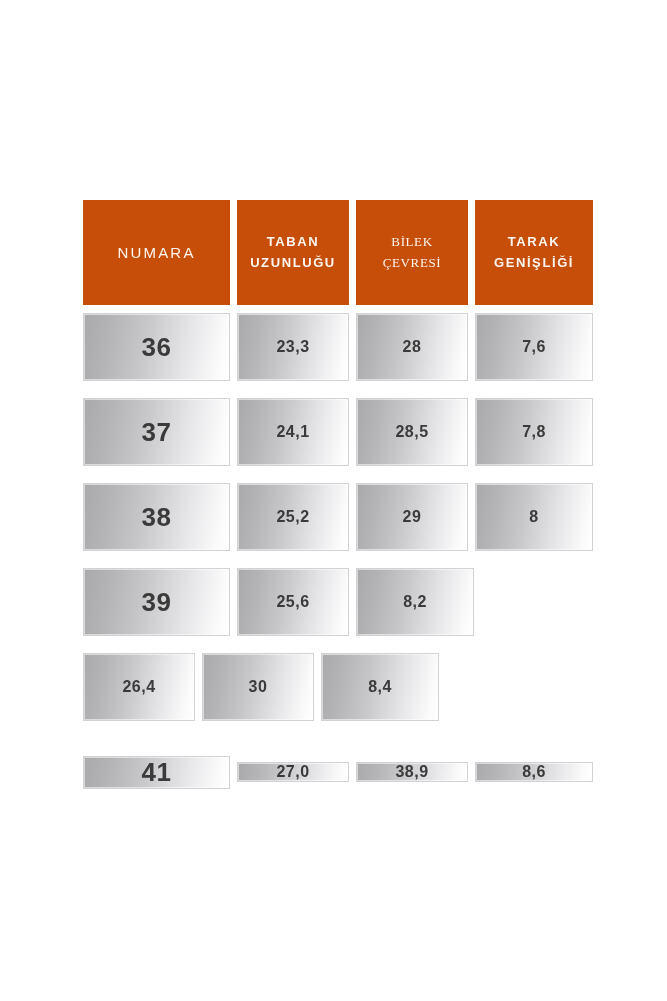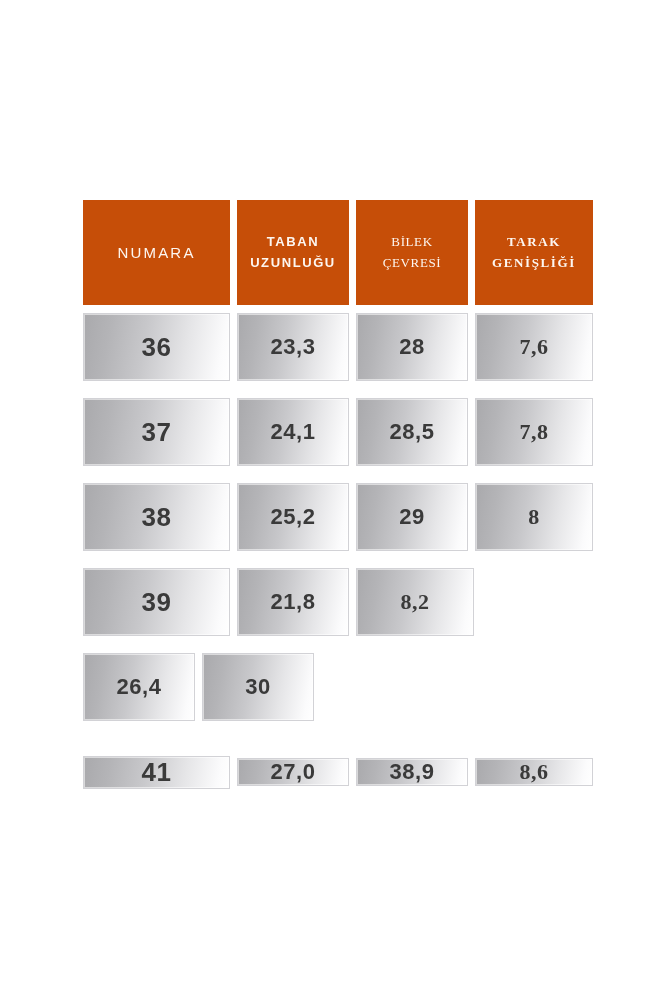--- a/index.html
+++ b/index.html
@@ -71,34 +71,34 @@
 
   .data-cell {
     background: linear-gradient(100deg, #a9a9ac 0%, #b4b4b7 18%, #c8c8cb 42%, #e6e6e8 70%, #fbfbfc 92%, #ffffff 100%);
     border: 1px solid #d2d2d6;
     box-shadow: inset 0 0 0 1px rgba(255,255,255,0.55);
     color: #3a3a3a;
     display: flex;
     align-items: center;
     justify-content: center;
     box-sizing: border-box;
-    font-size: 22px;
+    font-size: 16px;
     font-weight: 700;
     letter-spacing: 0.5px;
     margin-right: 7px;
   }
   .data-cell:last-child { margin-right: 0; }
 
   .data-cell.numara-cell { font-size: 26px; }
 
   
   .col-0 { width: 147px; flex: 0 0 147px; }
   .col-1 { width: 112px; flex: 0 0 112px; }
   .col-2 { width: 112px; flex: 0 0 112px; }
-  .col-3 { width: 118px; flex: 0 0 118px; font-family: Liberation Serif, serif; }
+  .col-3 { width: 118px; flex: 0 0 118px; }
 </style>
 </head>
 <body>
 
 <div id="size-chart">
 
   <div class="chart-row header-row">
     <div class="header-cell numara col-0">
       <span>NUMARA</span>
     </div>
@@ -138,27 +138,28 @@
 
   <div class="chart-row body-row">
     <div class="data-cell numara-cell col-0">38</div>
     <div class="data-cell col-1">25,2</div>
     <div class="data-cell col-2">29</div>
     <div class="data-cell col-3">8</div>
   </div>
 
   <div class="chart-row body-row">
     <div class="data-cell numara-cell col-0">39</div>
-    <div class="data-cell col-1">21,8</div>
+    <div class="data-cell col-1">25,6</div>
     <div class="data-cell col-3">8,2</div>
   </div>
 
   <div class="chart-row body-row">
     <div class="data-cell col-1">26,4</div>
     <div class="data-cell col-2">30</div>
+    <div class="data-cell col-3">8,4</div>
   </div>
 
   <div class="chart-row body-row">
     <div class="data-cell numara-cell col-0">41</div>
     <div class="data-cell col-1">27,0</div>
     <div class="data-cell col-2">38,9</div>
     <div class="data-cell col-3">8,6</div>
   </div>
 
 </div>

